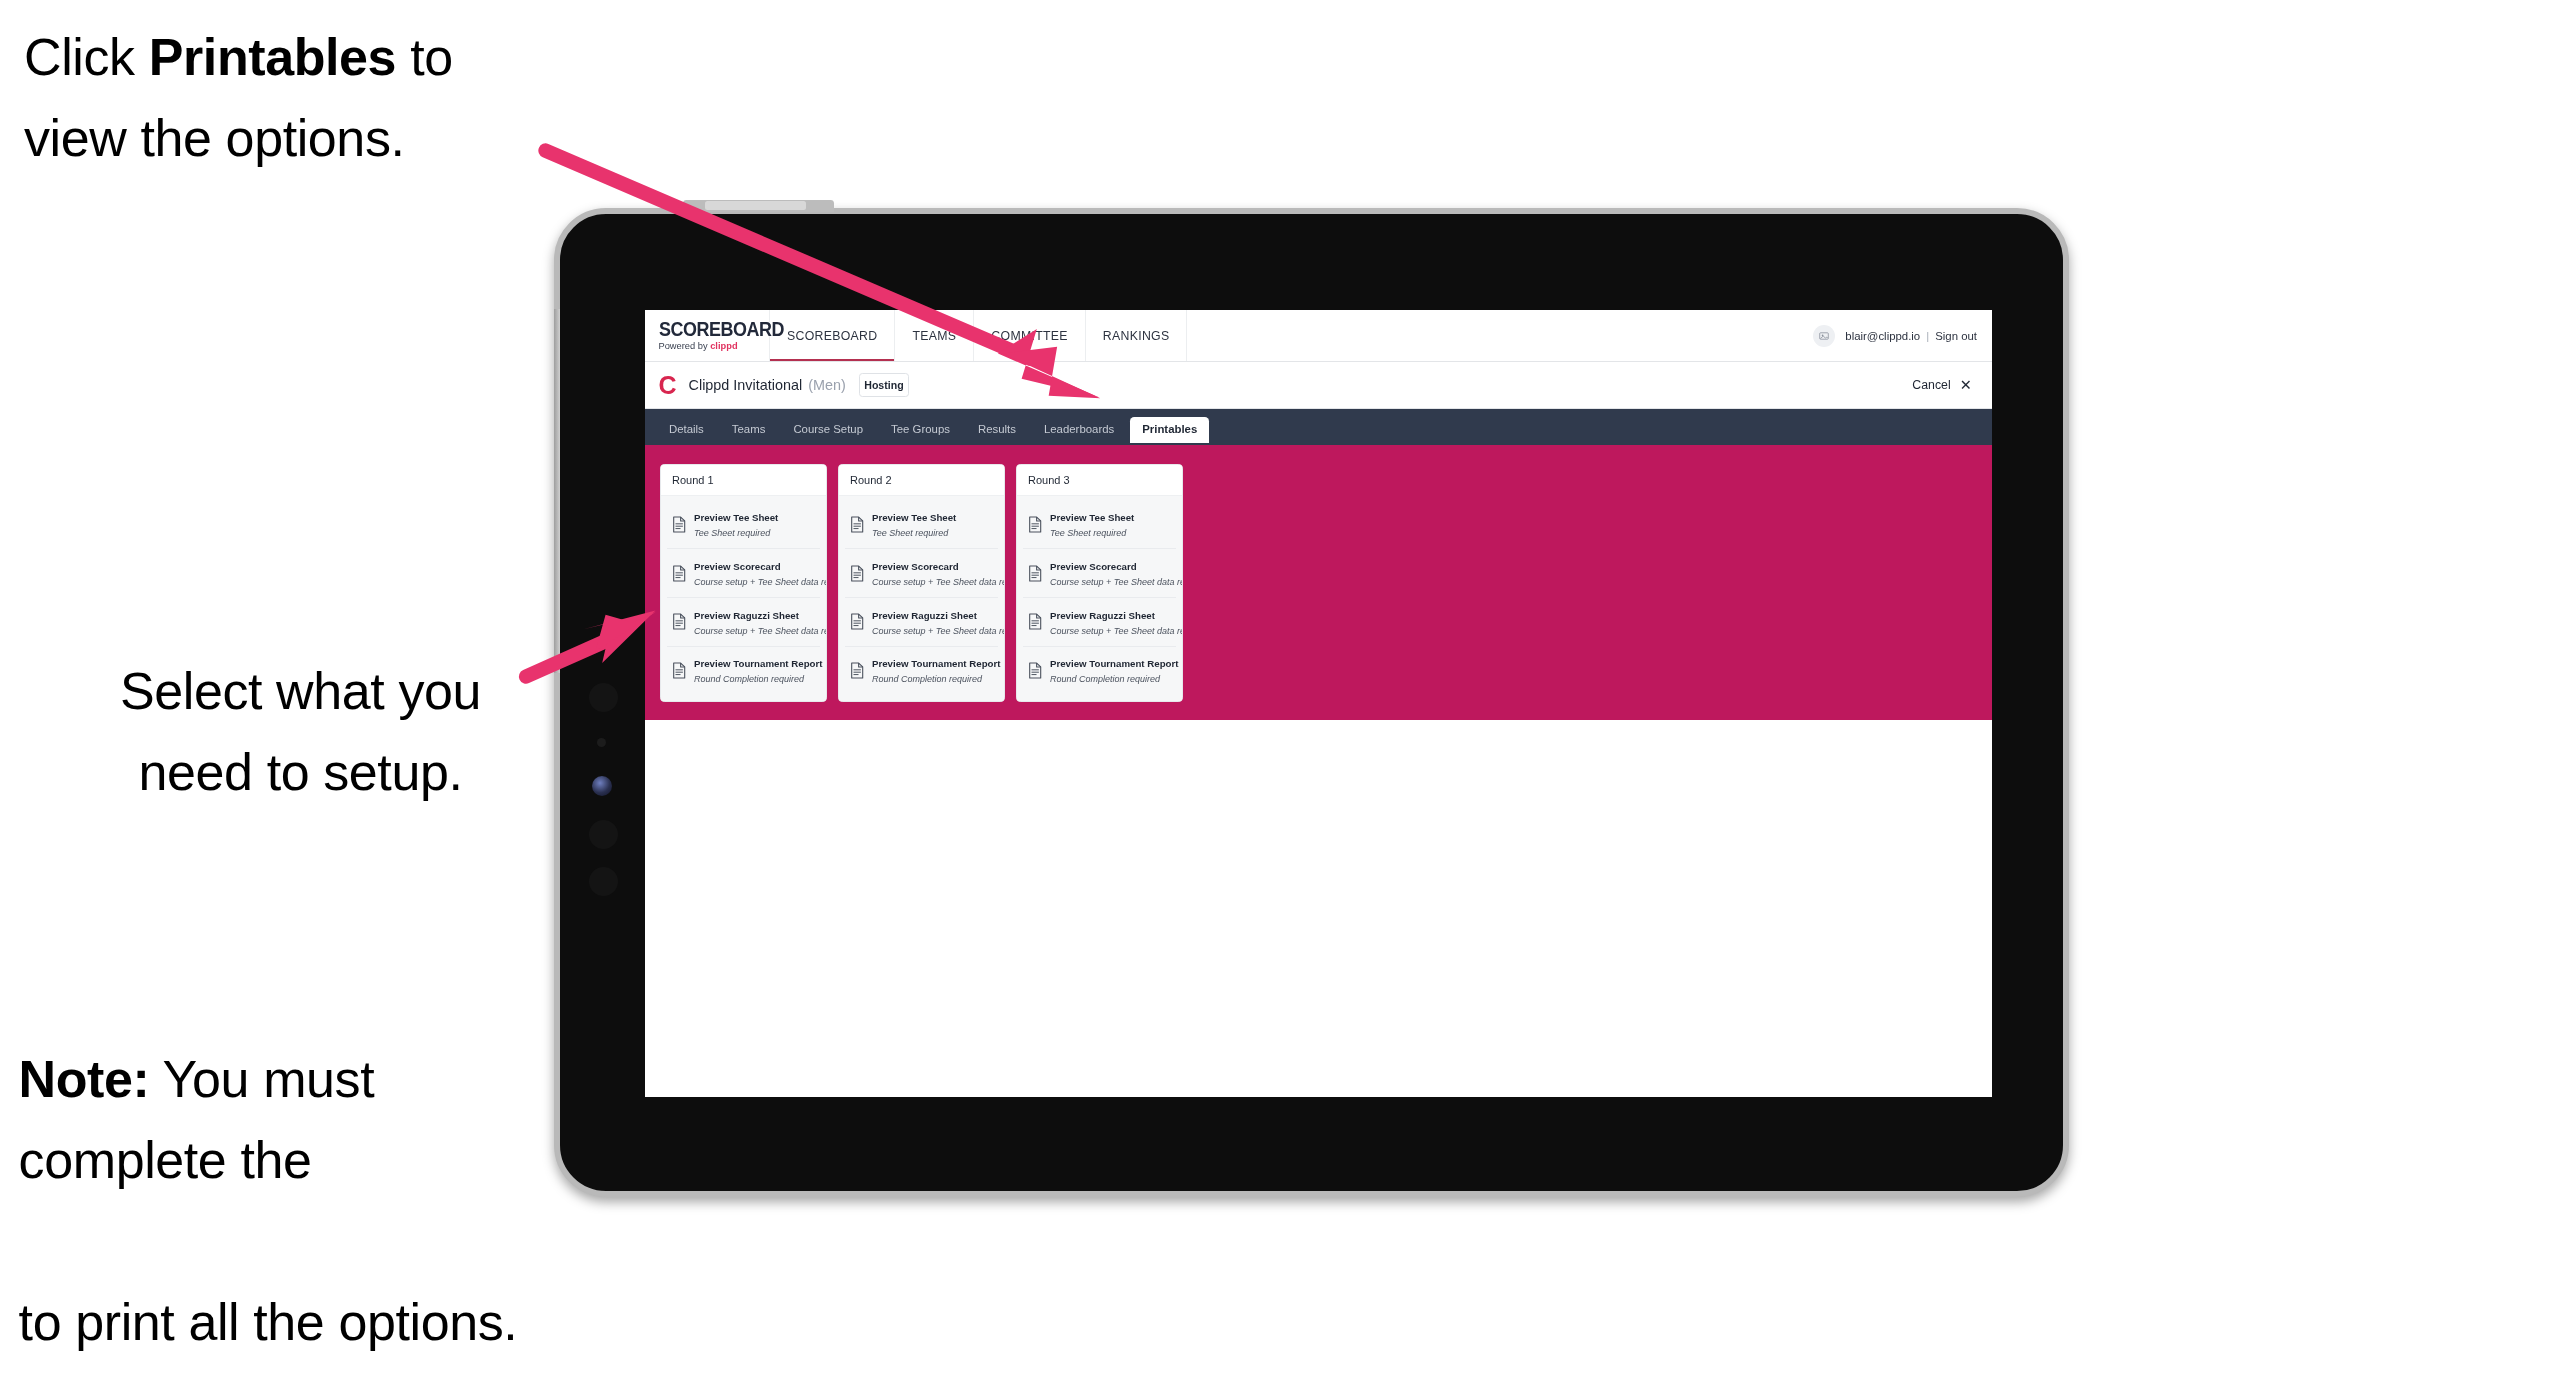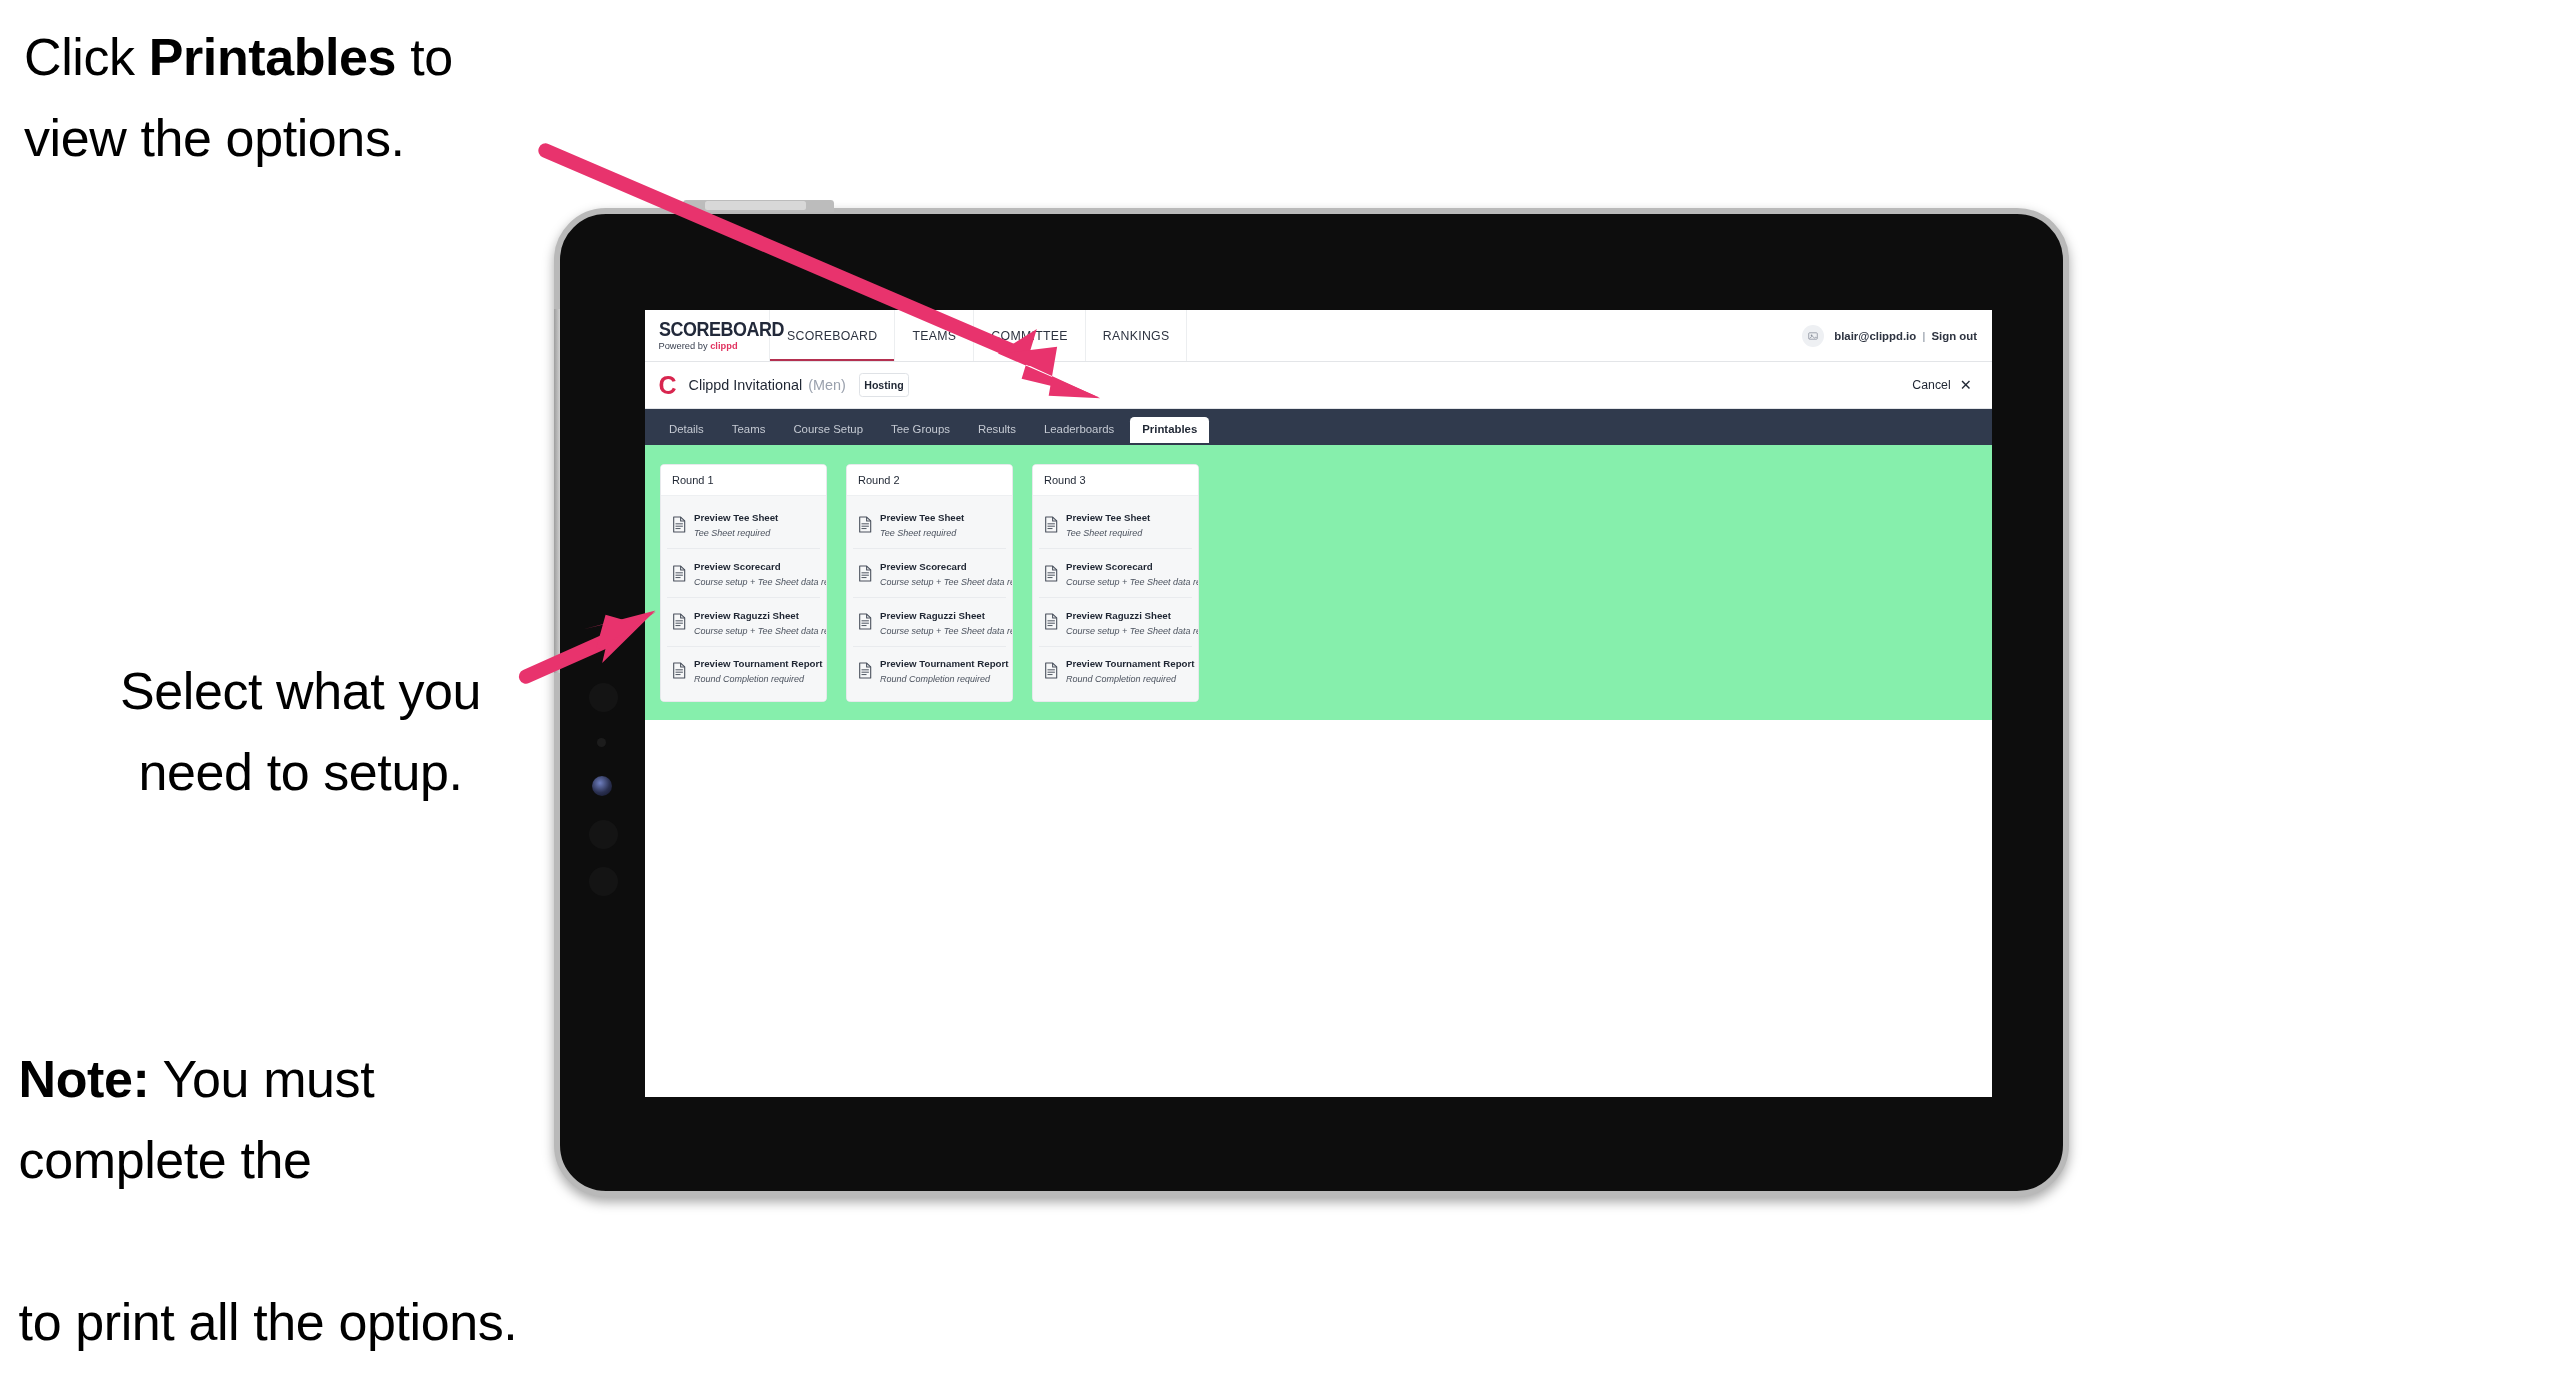--- a/index.html
+++ b/index.html
@@ -194,21 +194,20 @@
     border-radius: 50%;
     background: #eef0f3;
     display: flex; align-items: center; justify-content: center;
     color: #8a909b;
     font-size: 10px;
   }
   #account-text {
     font-size: 11.4px;
     color: #2d3340;
     white-space: nowrap;
-    font-weight: bold;
   }
   #account-text .sep { color: #aab0ba; margin: 0 6px; }
   #account-text .signout { cursor: pointer; }
 
   
   #tournbar {
     height: 47px;
     background: #ffffff;
     border-bottom: 0.8px solid #e3e5e8;
     display: flex;
@@ -277,24 +276,24 @@
   .stab.active {
     background: #ffffff;
     color: #1f2633;
     font-weight: 700;
     margin-bottom: 2.5px;
     padding-bottom: 7.6px;
   }
 
   
   #content {
-    background: #86efac;
+    background: #be185d;
     padding: 18.6px 15px;
     display: flex;
-    gap: 19px;
+    gap: 11px;
     align-items: flex-start;
   }
   .round-col {
     width: 167px;
     background: #ffffff;
     border: 0.8px solid #e7e9ec;
     border-radius: 4.2px;
     overflow: hidden;
   }
   .round-head {

